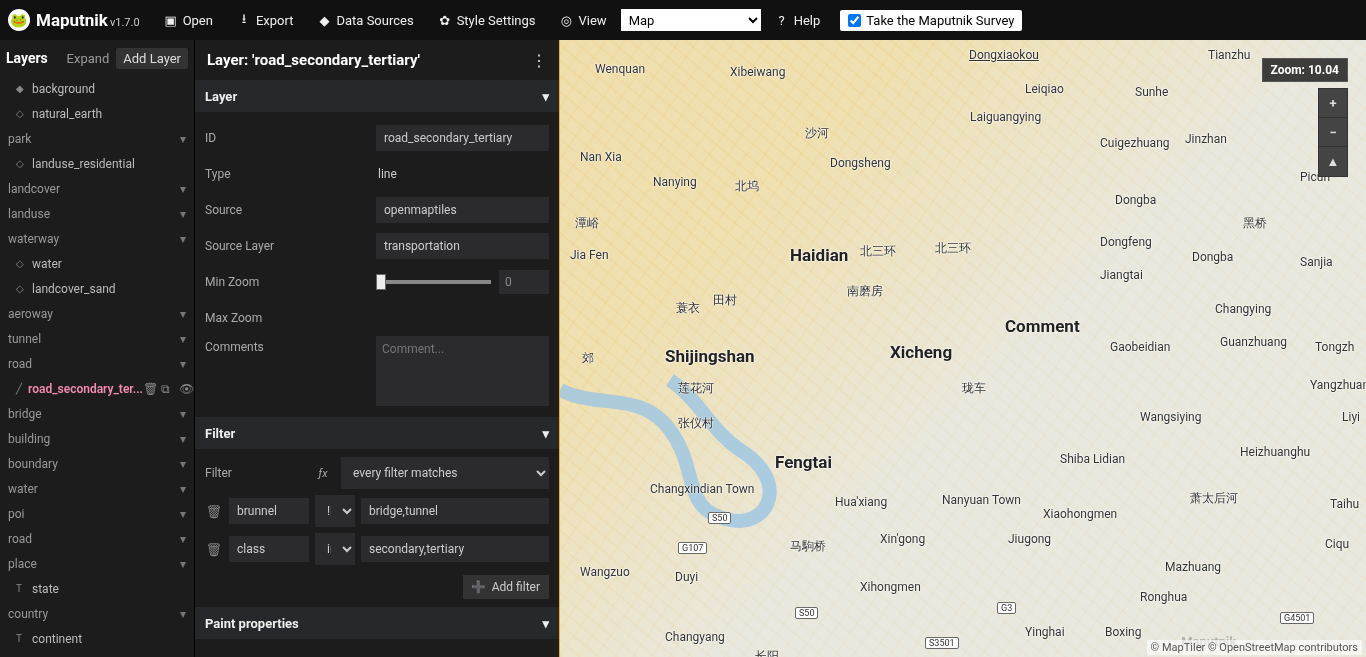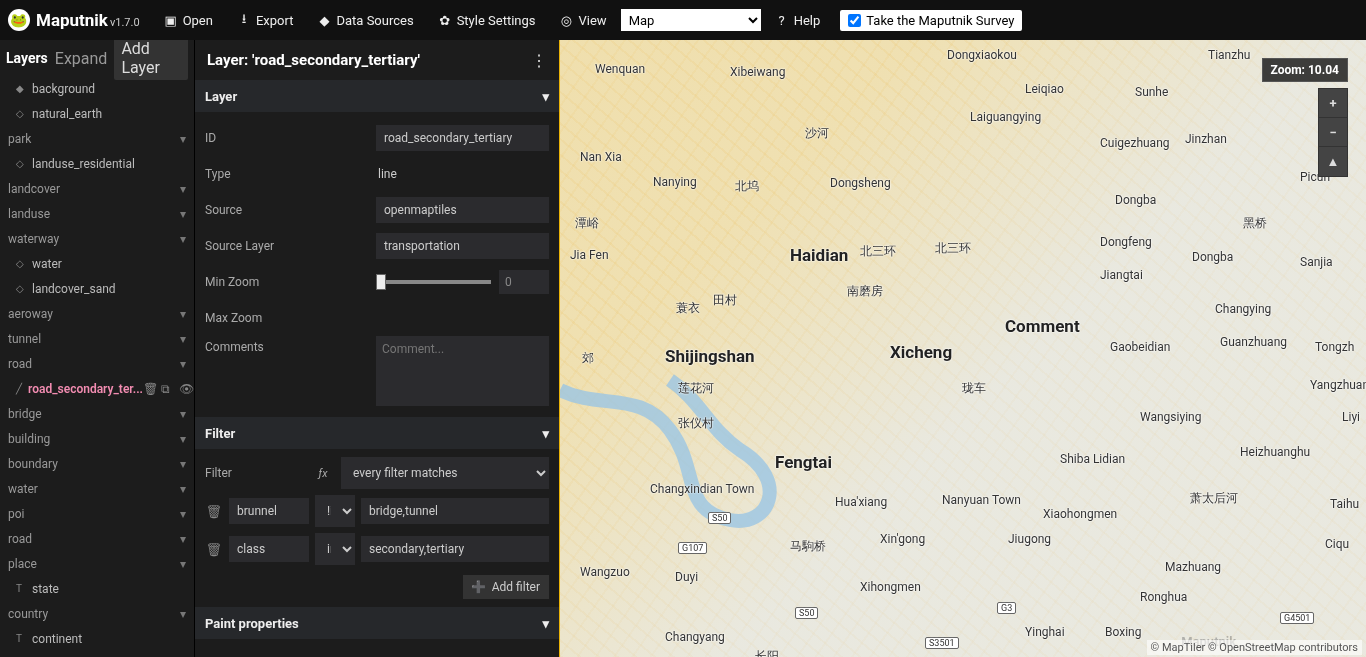--- a/index.html
+++ b/index.html
@@ -12,21 +12,21 @@
   .titem { display:flex; align-items:center; gap:5px; padding:0 10px; height:40px; cursor:pointer; color:#eee; font-size:13px; }
   .titem .ico { width:14px; height:14px; display:inline-flex; align-items:center; justify-content:center; }
   .view-sel { background:#fff; color:#000; border:none; height:22px; width:140px; font-size:13px; padding:0 4px; }
   .survey { background:#fff; color:#000; padding:3px 8px; border-radius:2px; font-size:13px; display:flex; align-items:center; gap:5px; cursor:pointer; margin-left:6px;}
   .survey input { margin:0; }
   .body { display:flex; height:617px; }
   
   .layers { width:195px; background:#1c1c1c; border-right:1px solid #000; position:relative; overflow-y:hidden; }
   .layers-head { display:flex; align-items:center; height:36px; padding:0 6px; }
   .layers-head .title { font-weight:700; color:#fff; font-size:14px; flex:1; }
-  .layers-head .btn { font-size:16px; color:#999; padding:3px 7px; cursor:pointer; }
+  .layers-head .btn { font-size:13px; color:#999; padding:3px 7px; cursor:pointer; }
   .layers-head .btn.add { background:#333; color:#ddd; border-radius:2px; }
   .layer-list { overflow-y:auto; height:580px; }
   .layer-list::-webkit-scrollbar { width:8px; }
   .layer-list::-webkit-scrollbar-thumb { background:#555; }
   .lrow { display:flex; align-items:center; height:25px; padding:0 8px; cursor:pointer; font-size:12px; color:#bbb; position:relative;}
   .lrow.group { color:#999; }
   .lrow.group .chev { margin-left:auto; color:#777; }
   .lrow.indent { padding-left:16px; }
   .lrow .ico { width:10px; margin-right:6px; font-size:10px; color:#888; }
   .lrow.selected { background:#1c1c1c; }
@@ -318,32 +318,32 @@
   </div>
 
   <div class="map">
     <div class="map-bg"></div>
     <svg class="river">
         <path d="M0,40 C40,60 80,40 110,80 C140,120 120,160 170,170 C210,178 230,130 180,100 C150,80 140,50 110,30" fill="none" stroke="#9bc6e3" stroke-width="14" opacity="0.8"></path>
       </svg>
     <div id="mlabels">
         <span class="mlabel" style="left: 35px; top: 22px;">Wenquan</span>
         <span class="mlabel" style="left: 170px; top: 25px;">Xibeiwang</span>
-        <span class="mlabel" style="left: 387px; top: 8px;">Dongxiaokou</span>
+        <span class="mlabel" style="left: 409px; top: 8px; text-decoration: underline;">Dongxiaokou</span>
         <span class="mlabel" style="left: 648px; top: 8px;">Tianzhu</span>
         <span class="mlabel" style="left: 465px; top: 42px;">Leiqiao</span>
         <span class="mlabel" style="left: 410px; top: 70px;">Laiguangying</span>
         <span class="mlabel" style="left: 575px; top: 45px;">Sunhe</span>
         <span class="mlabel" style="left: 245px; top: 85px;">沙河</span>
         <span class="mlabel" style="left: 540px; top: 96px;">Cuigezhuang</span>
         <span class="mlabel" style="left: 625px; top: 92px;">Jinzhan</span>
         <span class="mlabel" style="left: 20px; top: 110px;">Nan Xia</span>
         <span class="mlabel" style="left: 93px; top: 135px;">Nanying</span>
         <span class="mlabel" style="left: 175px; top: 138px;">北坞</span>
-        <span class="mlabel" style="left: 270px; top: 136px;">Dongsheng</span>
+        <span class="mlabel" style="left: 270px; top: 116px;">Dongsheng</span>
         <span class="mlabel" style="left: 555px; top: 153px;">Dongba</span>
         <span class="mlabel" style="left: 740px; top: 130px;">Picun</span>
         <span class="mlabel" style="left: 540px; top: 195px;">Dongfeng</span>
         <span class="mlabel" style="left: 683px; top: 175px;">黑桥</span>
         <span class="mlabel" style="left: 15px; top: 175px;">潭峪</span>
         <span class="mlabel" style="left: 10px; top: 208px;">Jia Fen</span>
         <span class="mlabel big" style="left: 230px; top: 205px;">Haidian</span>
         <span class="mlabel" style="left: 300px; top: 203px;">北三环</span>
         <span class="mlabel" style="left: 375px; top: 200px;">北三环</span>
         <span class="mlabel" style="left: 540px; top: 228px;">Jiangtai</span>

